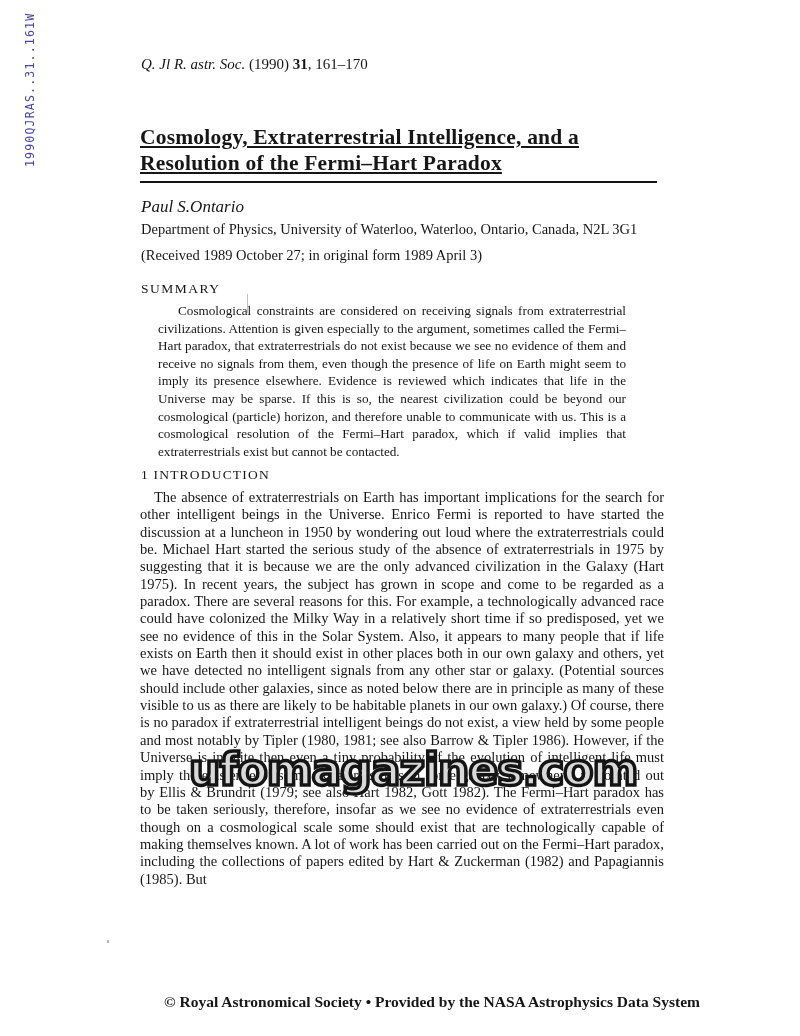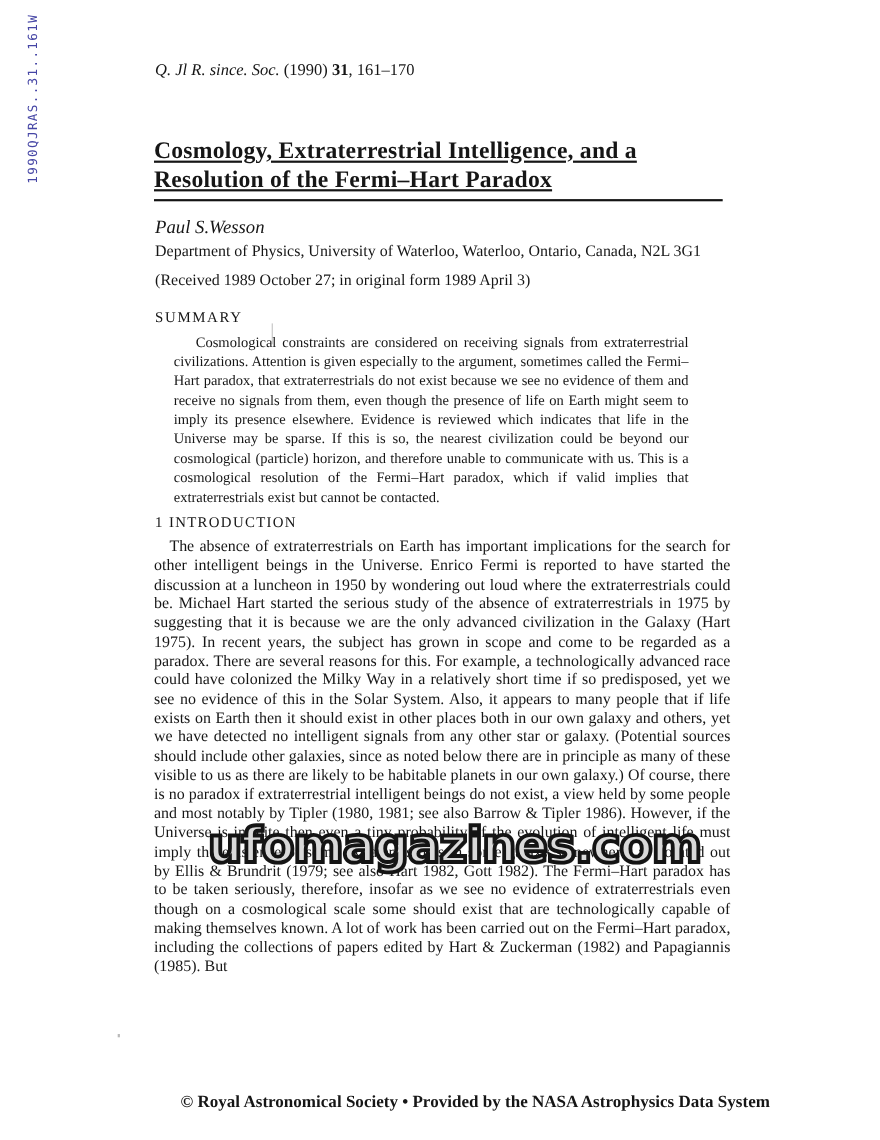--- a/index.html
+++ b/index.html
@@ -113,31 +113,31 @@
   }
 </style>
 </head>
 <body>
 
 <div class="page">
 
   <div class="scan-label">1990QJRAS..31..161W</div>
 
   <div class="journal-line">
-    <span class="it">Q. Jl R. since. Soc. </span><span>(1990) </span><span class="vol">31</span><span>, 161–170</span>
+    <span class="it">Q. Jl R. astr. Soc. </span><span>(1990) </span><span class="vol">31</span><span>, 161–170</span>
   </div>
 
   <h1 class="paper-title" style="margin:0;">
     <span style="display:block;">Cosmology, Extraterrestrial Intelligence, and a</span>
     <span style="display:block;">Resolution of the Fermi–Hart Paradox</span>
   </h1>
 
   <div class="title-rule"></div>
 
-  <div class="author-name">Paul S.Wesson</div>
+  <div class="author-name">Paul S.Ontario</div>
 
   <div class="author-affiliation">Department of Physics, University of Waterloo, Waterloo, Ontario, Canada, N2L 3G1</div>
 
   <div class="received-note">(Received 1989 October 27; in original form 1989 April 3)</div>
 
   <div class="summary-heading">SUMMARY</div>
 
   <div class="artifact-line"></div>
 
   <div class="summary-text">Cosmological constraints are considered on receiving signals from extraterrestrial civilizations. Attention is given especially to the argument, sometimes called the Fermi–Hart paradox, that extraterrestrials do not exist because we see no evidence of them and receive no signals from them, even though the presence of life on Earth might seem to imply its presence elsewhere. Evidence is reviewed which indicates that life in the Universe may be sparse. If this is so, the nearest civilization could be beyond our cosmological (particle) horizon, and therefore unable to communicate with us. This is a cosmological resolution of the Fermi–Hart paradox, which if valid implies that extraterrestrials exist but cannot be contacted.</div>

